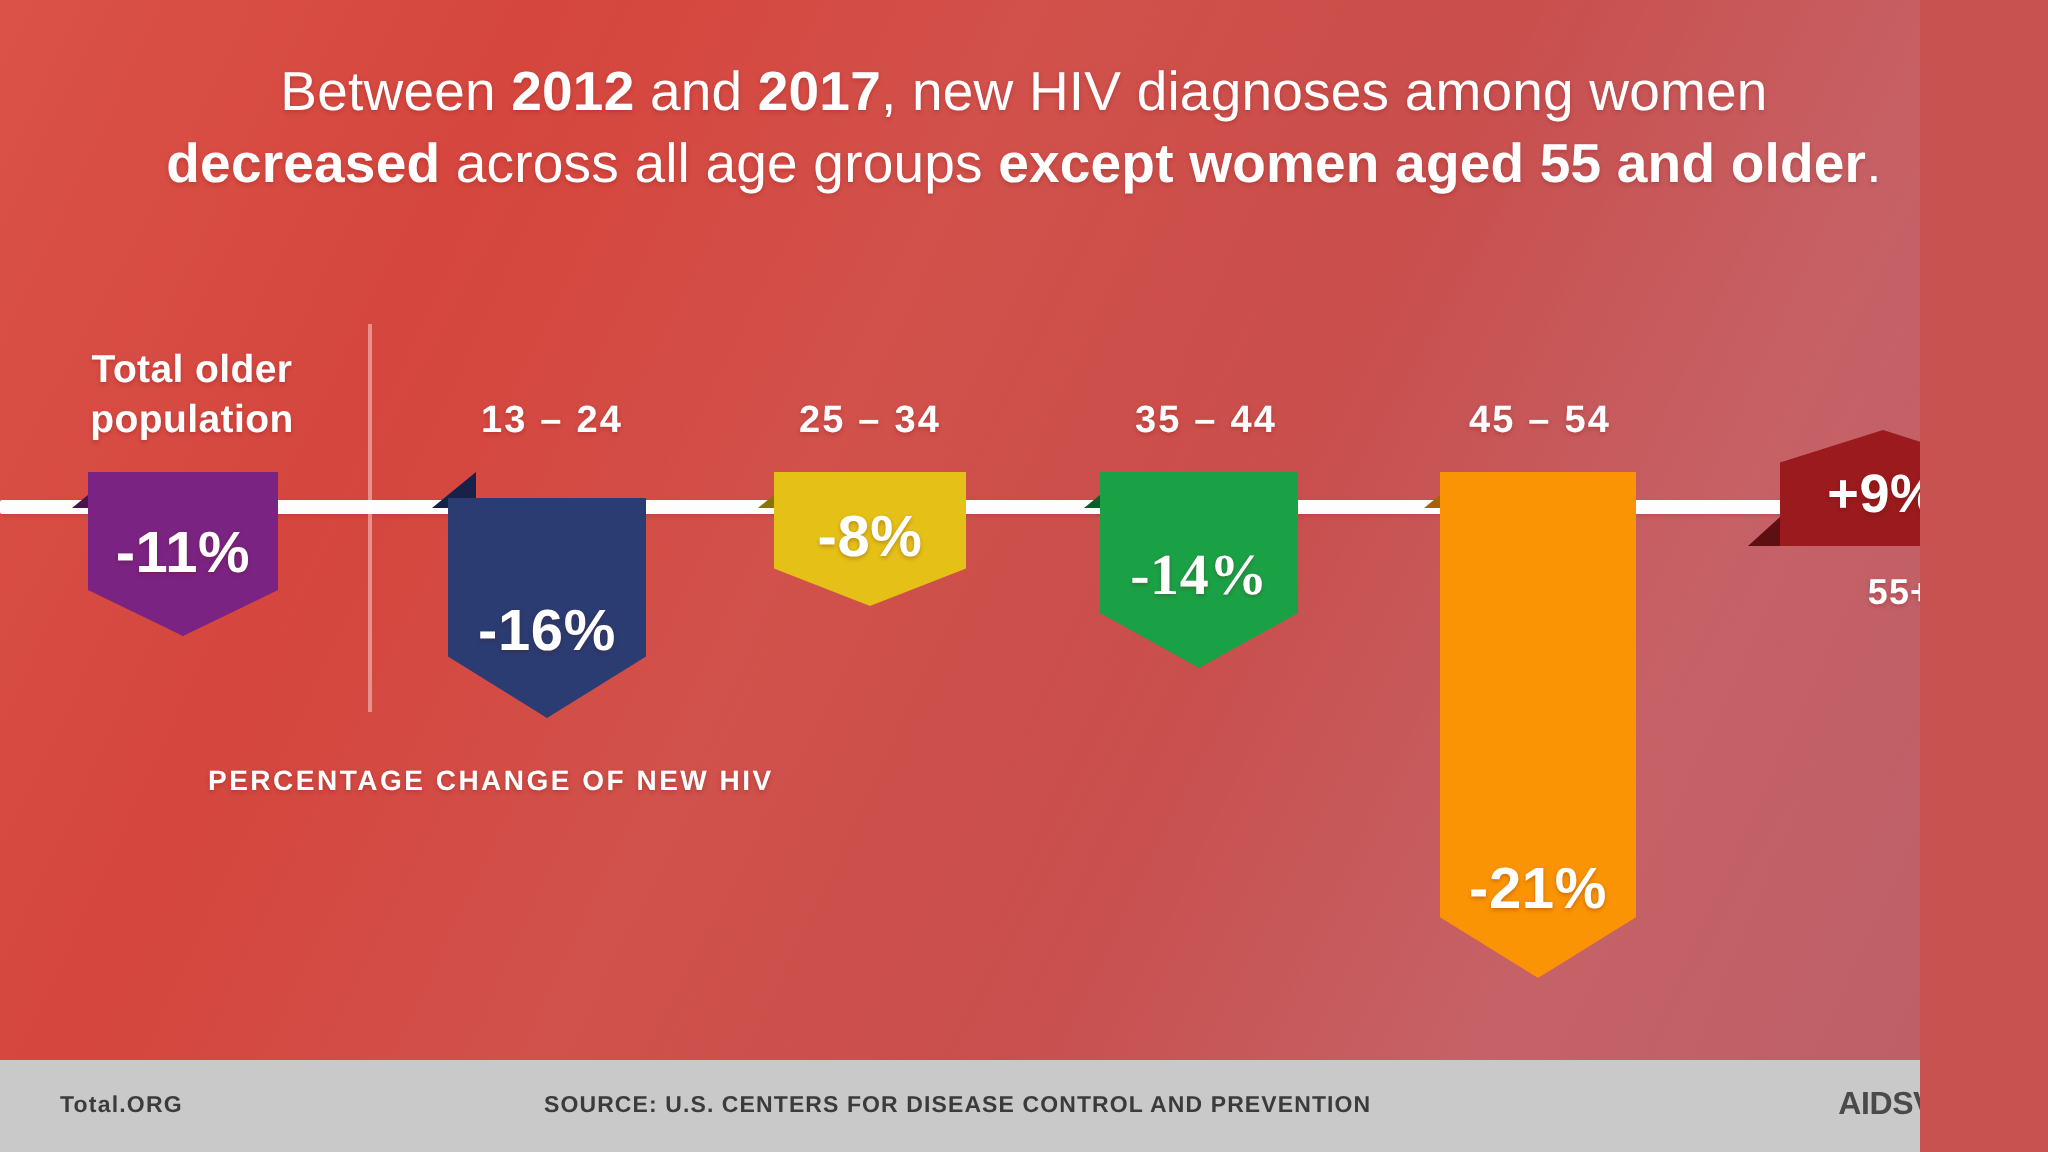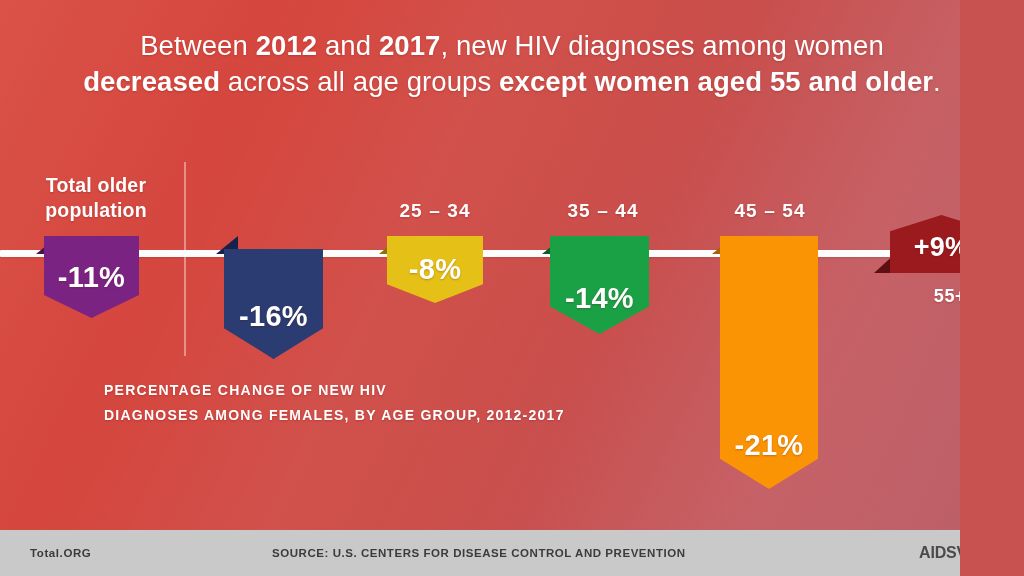--- a/index.html
+++ b/index.html
@@ -118,20 +118,21 @@
   </div>
 
   <div class="baseline"></div>
   <div class="vdivider"></div>
 
   <div class="grouplabel" style="left:6px;top:173px;width:180px;">
     <span class="ln" style="display:block;">Total older</span>
     <span class="ln" style="display:block;">population</span>
   </div>
 
+  <div class="toplabel" style="left:216px;top:200px;width:120px;">13 – 24</div>
   <div class="toplabel" style="left:375px;top:200px;width:120px;">25 – 34</div>
   <div class="toplabel" style="left:543px;top:200px;width:120px;">35 – 44</div>
   <div class="toplabel" style="left:710px;top:200px;width:120px;">45 – 54</div>
   <div class="toplabel" style="left:890px;top:286px;width:120px;font-size:18px;letter-spacing:.6px;">55+</div>
 
   <div class="fold" style="left:36px;top:236px;background:#4A1350;"></div>
   <div class="banner" style="left:44px;top:236px;width:95px;height:82px;">
     <div class="body" style="background:#7B2382;"></div>
     <div class="val" style="top:25px;">-11%</div>
   </div>
@@ -144,38 +145,37 @@
 
   <div class="fold" style="left:379px;top:236px;background:#8A7308;"></div>
   <div class="banner" style="left:387px;top:236px;width:96px;height:67px;">
     <div class="body" style="background:#E5C117;"></div>
     <div class="val" style="top:17px;">-8%</div>
   </div>
 
   <div class="fold" style="left:542px;top:236px;background:#0C5E28;"></div>
   <div class="banner" style="left:550px;top:236px;width:99px;height:98px;">
     <div class="body" style="background:#1BA145;"></div>
-    <div class="val" style="top:46px;">-14%</div>
+    <div class="val" style="top:36px;font-family:Liberation Serif, serif;">-14%</div>
   </div>
 
   <div class="fold" style="left:712px;top:236px;background:#A96203;"></div>
   <div class="banner" style="left:720px;top:236px;width:98px;height:253px;">
     <div class="body" style="background:#FB9404;clip-path:polygon(0 0,100% 0,100% 88%,50% 100%,0 88%);"></div>
     <div class="val" style="top:193px;">-21%</div>
   </div>
 
   <div class="fold" style="left:874px;top:253px;width:22px;height:20px;background:#5E0F11;clip-path:polygon(100% 0,100% 100%,0 100%);"></div>
   <div class="banner up" style="left:890px;top:215px;width:103px;height:58px;">
     <div class="body" style="background:#9B1A1D;"></div>
     <div class="val" style="top:17px;font-size:27px;">+9%</div>
   </div>
 
   <div class="caption">
     <span style="display:block;">PERCENTAGE CHANGE OF NEW HIV</span>
-    <span style="display:block;">DIAGNOSES AMONG FEMALES, BY AGE GROUP, 2012-2017</span>
   </div>
 
   <div class="footer">
     <span class="site">Total.ORG</span>
     <span class="source">SOURCE: U.S. CENTERS FOR DISEASE CONTROL AND PREVENTION</span>
     <span class="logo">
       <span class="word">AIDSVu</span>
       <span class="mark">
         <svg width="15" height="11" viewBox="0 0 15 11" aria-hidden="true">
           <path d="M1.2 2.0 L5.2 1.1 L9.4 0.9 L13.3 1.6 L14.2 3.2 L13.6 5.4 L12.3 6.5 L11.6 8.6 L10.2 9.8 L7.4 9.4 L5.0 8.2 L2.6 7.0 L0.9 4.6 Z" fill="#ffffff"></path>

